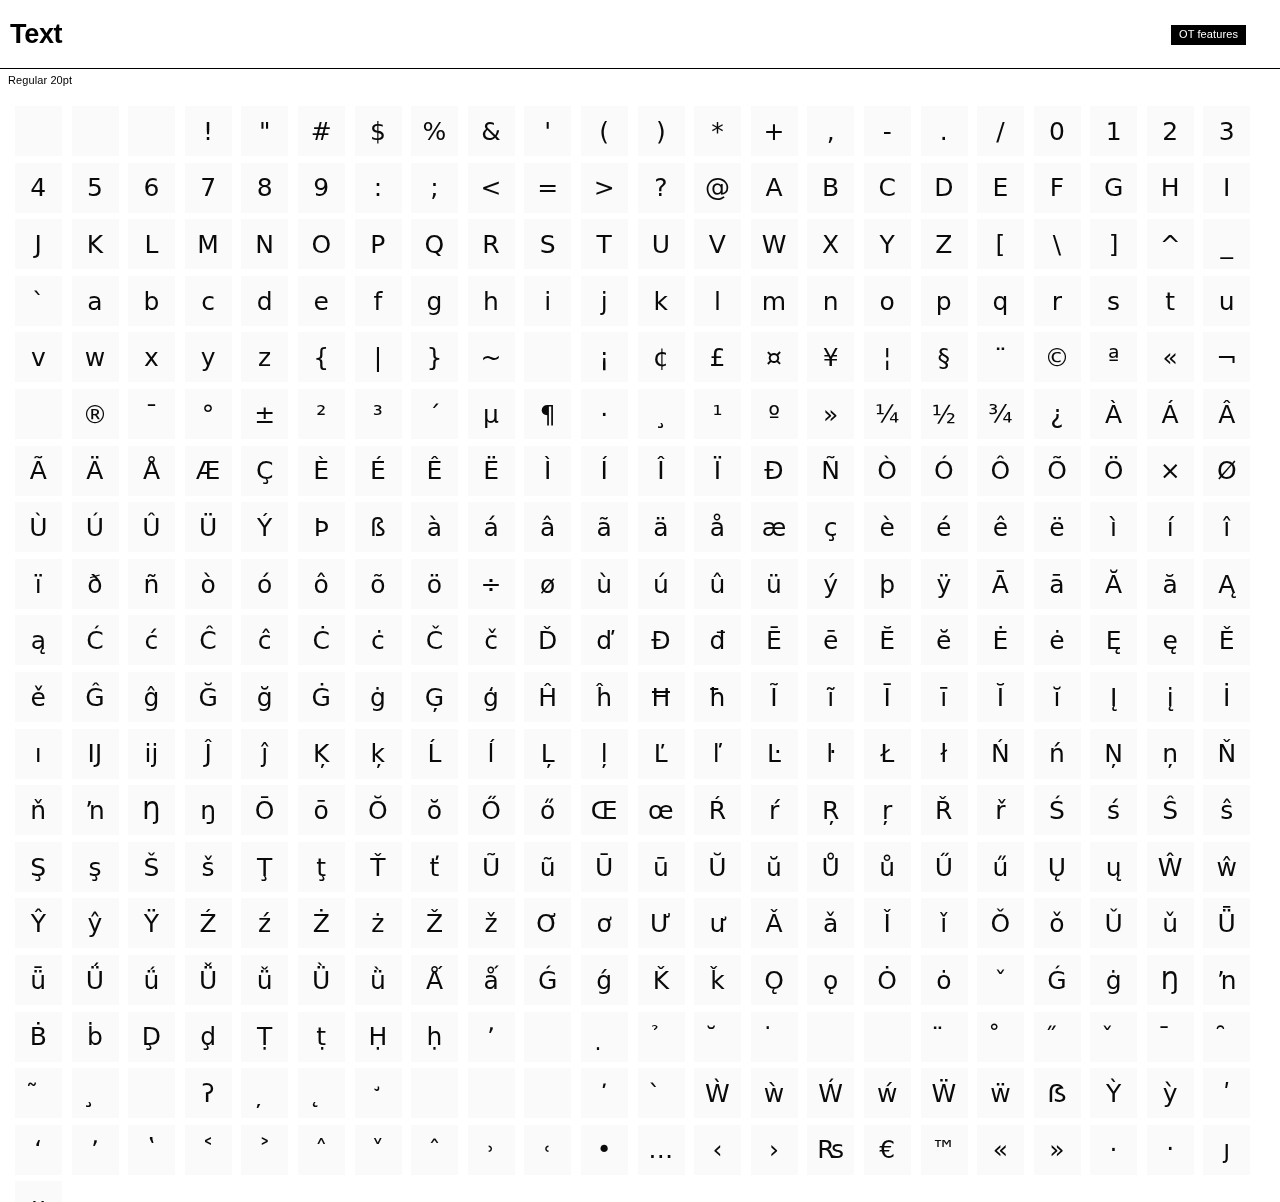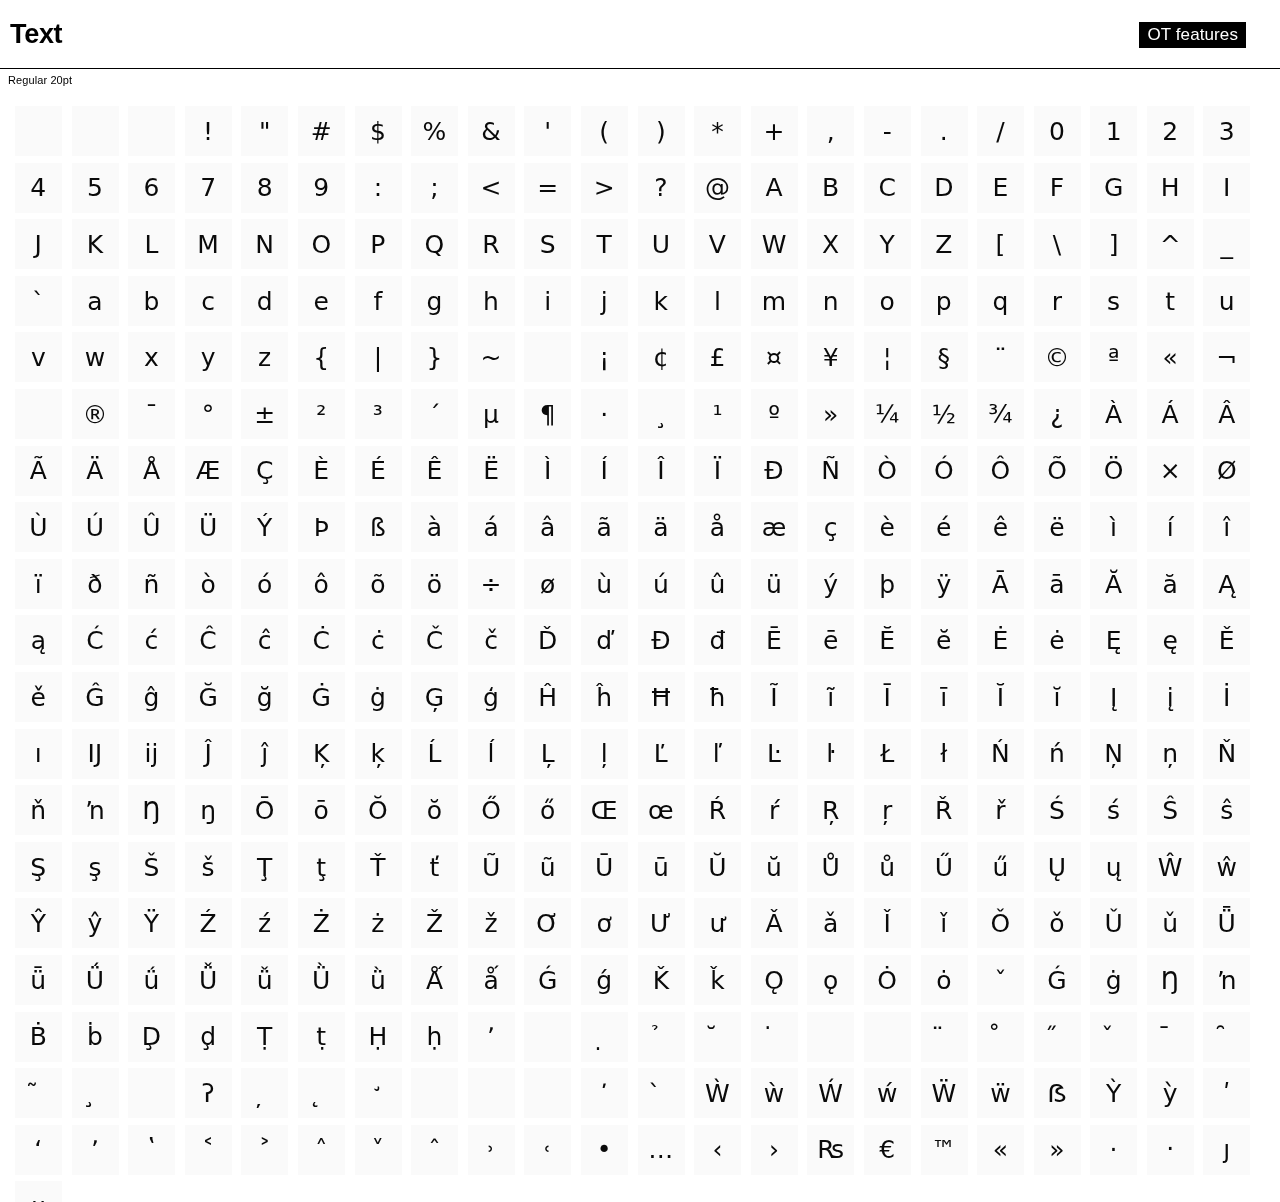--- a/index.html
+++ b/index.html
@@ -37,21 +37,21 @@
     color: #000000;
     letter-spacing: -0.3px;
     line-height: 1;
     margin: 0;
     padding-left: 2px;
   }
   .header-spacer { flex: 1 1 auto; }
   .ot-badge {
     background: #000000;
     color: #ffffff;
-    font-size: 17px;
+    font-size: 11px;
     font-weight: normal;
     padding: 4px 8px 5px 8px;
     line-height: 1;
     white-space: nowrap;
     letter-spacing: 0.1px;
     margin-right: 26px;
     margin-top: 2px;
     cursor: default;
   }
 

